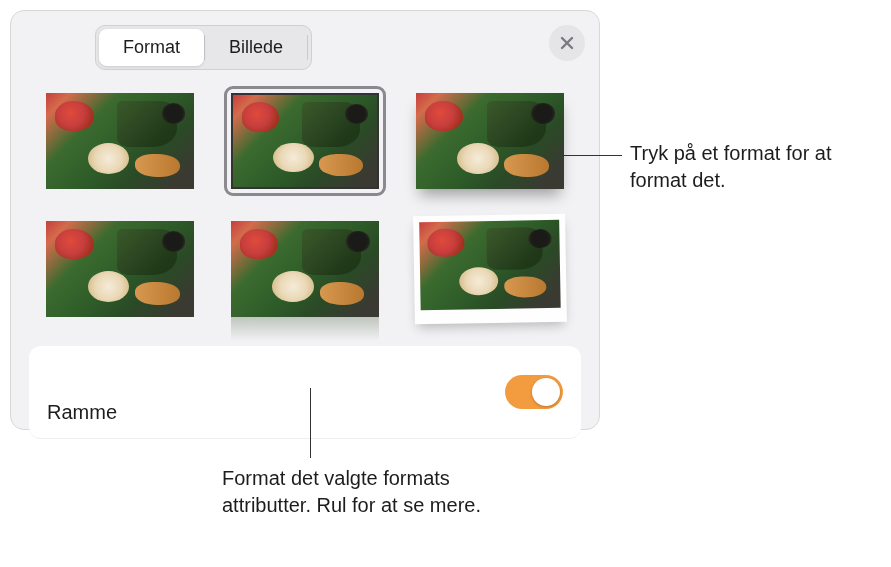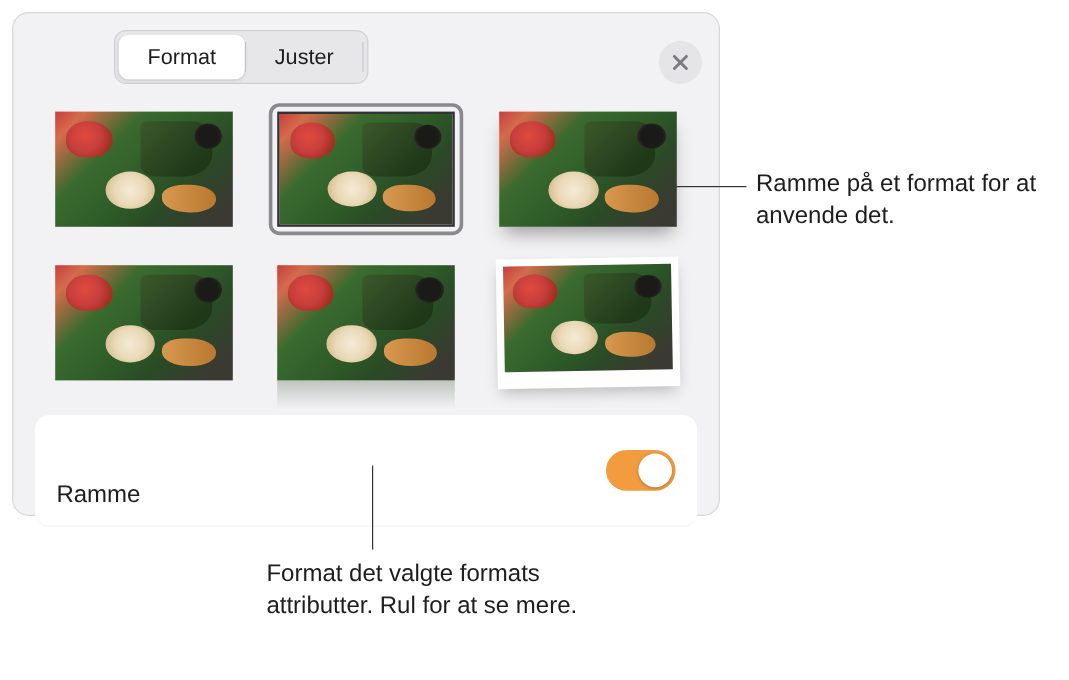--- a/index.html
+++ b/index.html
@@ -20,21 +20,21 @@
       top: 10px;
       width: 590px;
       height: 420px;
       background: #f2f2f4;
       border-radius: 14px;
       border: 1px solid #d8d8d8;
       padding: 0;
     }
     .tabs-row {
       display: flex;
-      align-items: flex-end;
+      align-items: flex-start;
       padding: 14px 14px 10px 14px;
       gap: 10px;
     }
     .segmented {
       flex: 0 0 auto;
       display: flex;
       background: #e7e7ea;
       border-radius: 10px;
       padding: 3px;
       border: 1px solid #d0d0d3;
@@ -241,21 +241,21 @@
     }
   </style>
 </head>
 <body>
 
 <div class="panel">
   <div class="tabs-row">
     <div class="segmented">
       <div class="seg-item active">Format</div>
       <div class="seg-divider"></div>
-      <div class="seg-item">Juster</div>
+      <div class="seg-item">Billede</div>
       <div class="seg-divider"></div>
     </div>
     <div class="close-btn">
       <svg viewBox="0 0 16 16">
         <path d="M3 3 L13 13 M13 3 L3 13" stroke="#7a7a7e" stroke-width="2.4" stroke-linecap="round" fill="none"></path>
       </svg>
     </div>
   </div>
 
   <div class="styles-grid">
@@ -317,16 +317,16 @@
 
   <div class="frame-row">
     <div class="frame-label">Ramme</div>
     <div class="toggle">
       <div class="toggle-knob"></div>
     </div>
   </div>
 </div>
 
 <div class="lead-line lead-h1"></div>
-<div class="callout callout-right">Ramme på et format for at anvende det.</div>
+<div class="callout callout-right">Tryk på et format for at format det.</div>
 
 <div class="lead-line lead-v1"></div>
 <div class="callout callout-bottom">Format det valgte formats attributter. Rul for at se mere.</div>
 
 </body></html>

